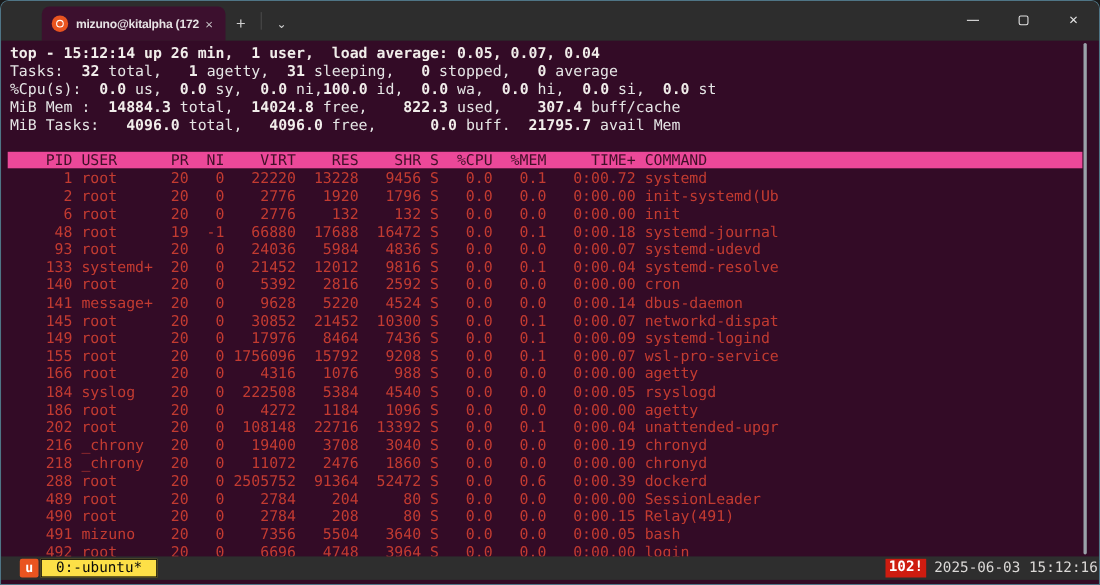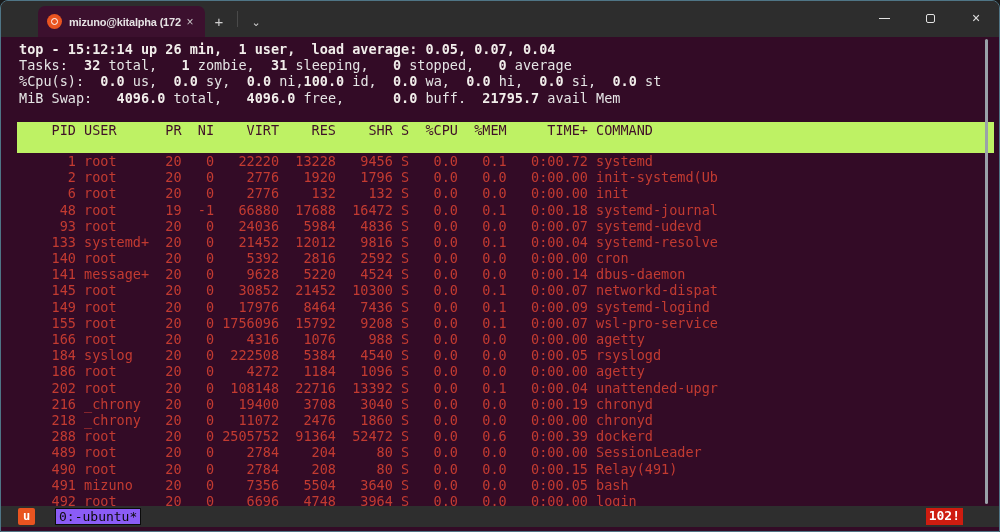--- a/index.html
+++ b/index.html
@@ -41,41 +41,41 @@
   .win-controls { position:absolute; right:0; top:0; height:34px; display:flex; }
   .win-btn { width:46px; height:34px; display:flex; align-items:center; justify-content:center; color:#e2e2e2; }
   .ic-min { width:11px; height:1px; background:#e2e2e2; display:inline-block; }
   .ic-max { width:9px; height:9px; border:1px solid #e2e2e2; border-radius:2px; display:inline-block; }
   .ic-close { font-size:14px; line-height:14px; }
   
   .terminal {
     flex:1 1 auto; background:#330b26; position:relative;
     font-family:"DejaVu Sans Mono", monospace;
     font-size:13.5px; line-height:16.2px;
-    padding:4px 0 0 18px; overflow:hidden;
+    padding:4px 0 0 8px; overflow:hidden;
   }
   .tline { white-space:pre; height:16.2px; color:#c33b31; }
   .tline .w { color:#f1edea; font-weight:bold; }
   .tline .r { color:#e5e5e5; }
-  .thead { white-space:pre; height:31px; background:#bef264; color:#401028; margin-left:-2px; padding-left:2px; display:inline-block; }
+  .thead { white-space:pre; height:15px; background:#ec4899; color:#401028; margin-left:-2px; padding-left:2px; display:inline-block; }
   .scrollbar { position:absolute; top:2px; bottom:2px; right:11px; width:3px; background:#9aa2a9; border-radius:2px; }
   
   .statusbar {
     flex:0 0 21px; background:#2e2e2e; display:flex; align-items:center;
     font-family:"DejaVu Sans Mono", monospace; font-size:13px; position:relative;
   }
   .ubadge {
     margin-left:17px; width:17px; height:17px; background:#e95420; border-radius:2px;
     color:#fff; font-weight:bold; text-align:center; line-height:16px; font-size:12px;
   }
   .session-box {
-    margin-left:20px; background:#8b5cf6; color:#0b0b0b; height:17px; line-height:16px;
-    padding:0 3px; border:1px solid #0b0b0b;
+    margin-left:2px; background:#fde047; color:#0b0b0b; height:17px; line-height:16px;
+    padding:0 13px; border:1px solid #0b0b0b;
   }
-  .status-right { position:absolute; right:29px; display:flex; align-items:center;padding-left:48px; }
+  .status-right { position:absolute; right:1px; display:flex; align-items:center;padding-left:48px; }
   .alert-badge { background:#ce1c10; color:#fff; height:17px; line-height:16px; padding:0 3px; font-weight:bold; margin-right:7px; }
   .datetime { color:#dbd9d7; }
   .bottomstrip { flex:0 0 4px; background:#330b26; }
 </style>
 </head>
 <body>
 
 <div class="window">
 
   <div class="titlebar">
@@ -94,31 +94,33 @@
       <span class="win-btn">
           <span class="ic-max"></span>
         </span>
       <span class="win-btn ic-close">×</span>
     </div>
   </div>
 
   <div class="terminal">
     <div id="summary">
         <div class="tline"><span class="w">top - 15:12:14 up 26 min,  1 user,  load average: 0.05, 0.07, 0.04</span></div>
-        <div class="tline"><span class="r">Tasks:</span><span class="w">  32 </span><span class="r">total,</span><span class="w">   1 </span><span class="r">zombie,</span><span class="w">  31 </span><span class="r">sleeping,</span><span class="w">   0 </span><span class="r">stopped,</span><span class="w">   0 </span><span class="r">average</span></div>
+        <div class="tline"><span class="r">Tasks:</span><span class="w">  32 </span><span class="r">total,</span><span class="w">   1 </span><span class="r">agetty,</span><span class="w">  31 </span><span class="r">sleeping,</span><span class="w">   0 </span><span class="r">stopped,</span><span class="w">   0 </span><span class="r">average</span></div>
         <div class="tline"><span class="r">%Cpu(s):</span><span class="w">  0.0 </span><span class="r">us,</span><span class="w">  0.0 </span><span class="r">sy,</span><span class="w">  0.0 </span><span class="r">ni,</span><span class="w">100.0 </span><span class="r">id,</span><span class="w">  0.0 </span><span class="r">wa,</span><span class="w">  0.0 </span><span class="r">hi,</span><span class="w">  0.0 </span><span class="r">si,</span><span class="w">  0.0 </span><span class="r">st</span></div>
-        <div class="tline"><span class="r">MiB Swap:</span><span class="w">   4096.0 </span><span class="r">total,</span><span class="w">   4096.0 </span><span class="r">free,</span><span class="w">      0.0 </span><span class="r">buff.</span><span class="w">  21795.7 </span><span class="r">avail Mem</span></div>
+        <div class="tline"><span class="r">MiB Mem :</span><span class="w">  14884.3 </span><span class="r">total,</span><span class="w">  14024.8 </span><span class="r">free,</span><span class="w">    822.3 </span><span class="r">used,</span><span class="w">    307.4 </span><span class="r">buff/cache</span></div>
+        <div class="tline"><span class="r">MiB Tasks:</span><span class="w">   4096.0 </span><span class="r">total,</span><span class="w">   4096.0 </span><span class="r">free,</span><span class="w">      0.0 </span><span class="r">buff.</span><span class="w">  21795.7 </span><span class="r">avail Mem</span></div>
         <div class="tline"><span class="r"></span></div>
       </div>
     <div id="proc-table"><div class="thead">    PID USER      PR  NI    VIRT    RES    SHR S  %CPU  %MEM     TIME+ COMMAND                                          </div><div class="tline">      1 root      20   0   22220  13228   9456 S   0.0   0.1   0:00.72 systemd</div><div class="tline">      2 root      20   0    2776   1920   1796 S   0.0   0.0   0:00.00 init-systemd(Ub</div><div class="tline">      6 root      20   0    2776    132    132 S   0.0   0.0   0:00.00 init</div><div class="tline">     48 root      19  -1   66880  17688  16472 S   0.0   0.1   0:00.18 systemd-journal</div><div class="tline">     93 root      20   0   24036   5984   4836 S   0.0   0.0   0:00.07 systemd-udevd</div><div class="tline">    133 systemd+  20   0   21452  12012   9816 S   0.0   0.1   0:00.04 systemd-resolve</div><div class="tline">    140 root      20   0    5392   2816   2592 S   0.0   0.0   0:00.00 cron</div><div class="tline">    141 message+  20   0    9628   5220   4524 S   0.0   0.0   0:00.14 dbus-daemon</div><div class="tline">    145 root      20   0   30852  21452  10300 S   0.0   0.1   0:00.07 networkd-dispat</div><div class="tline">    149 root      20   0   17976   8464   7436 S   0.0   0.1   0:00.09 systemd-logind</div><div class="tline">    155 root      20   0 1756096  15792   9208 S   0.0   0.1   0:00.07 wsl-pro-service</div><div class="tline">    166 root      20   0    4316   1076    988 S   0.0   0.0   0:00.00 agetty</div><div class="tline">    184 syslog    20   0  222508   5384   4540 S   0.0   0.0   0:00.05 rsyslogd</div><div class="tline">    186 root      20   0    4272   1184   1096 S   0.0   0.0   0:00.00 agetty</div><div class="tline">    202 root      20   0  108148  22716  13392 S   0.0   0.1   0:00.04 unattended-upgr</div><div class="tline">    216 _chrony   20   0   19400   3708   3040 S   0.0   0.0   0:00.19 chronyd</div><div class="tline">    218 _chrony   20   0   11072   2476   1860 S   0.0   0.0   0:00.00 chronyd</div><div class="tline">    288 root      20   0 2505752  91364  52472 S   0.0   0.6   0:00.39 dockerd</div><div class="tline">    489 root      20   0    2784    204     80 S   0.0   0.0   0:00.00 SessionLeader</div><div class="tline">    490 root      20   0    2784    208     80 S   0.0   0.0   0:00.15 Relay(491)</div><div class="tline">    491 mizuno    20   0    7356   5504   3640 S   0.0   0.0   0:00.05 bash</div><div class="tline">    492 root      20   0    6696   4748   3964 S   0.0   0.0   0:00.00 login</div></div>
     <div class="scrollbar"></div>
   </div>
 
   <div class="statusbar">
     <span class="ubadge">u</span>
     <span class="session-box">0:-ubuntu*</span>
     <div class="status-right">
       <span class="alert-badge">102!</span>
+      <span class="datetime">2025-06-03 15:12:16</span>
     </div>
   </div>
 
   <div class="bottomstrip"></div>
 </div>
 
 </body></html>

